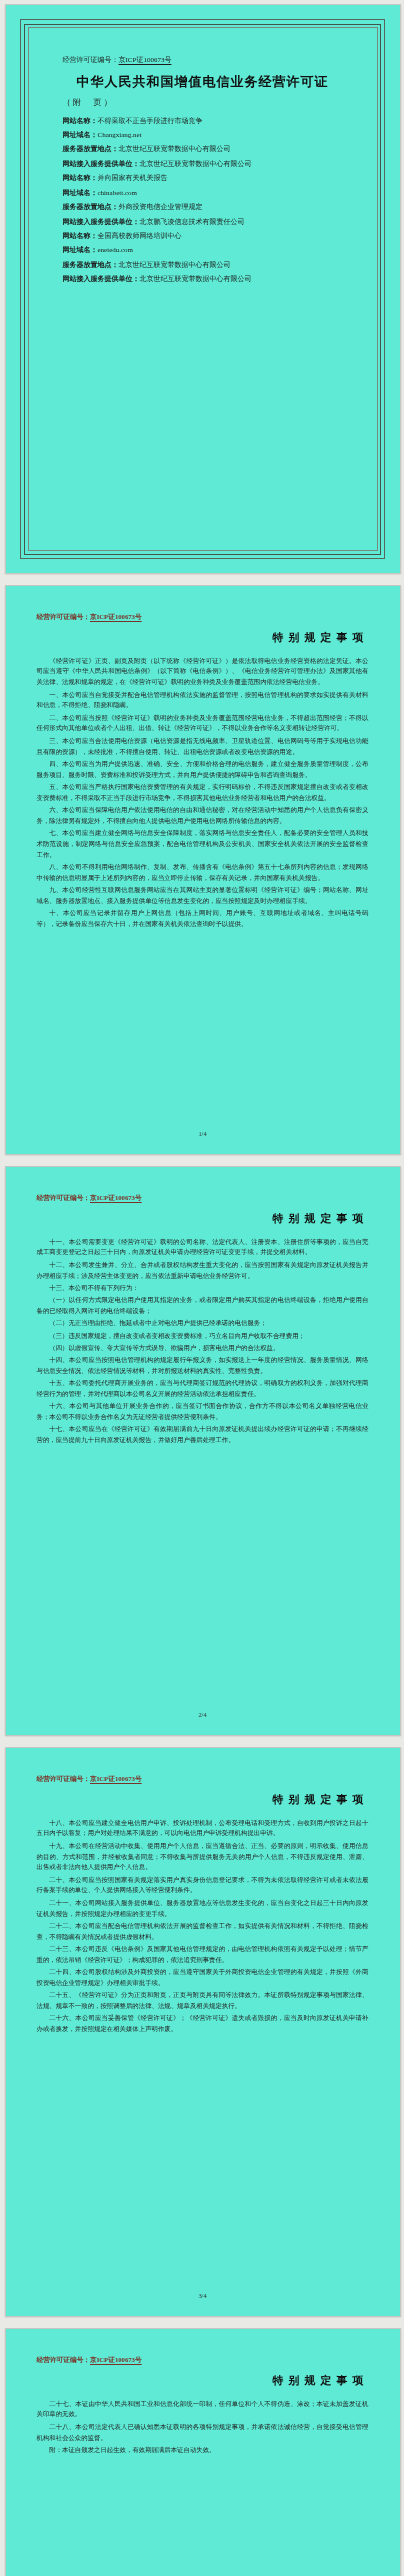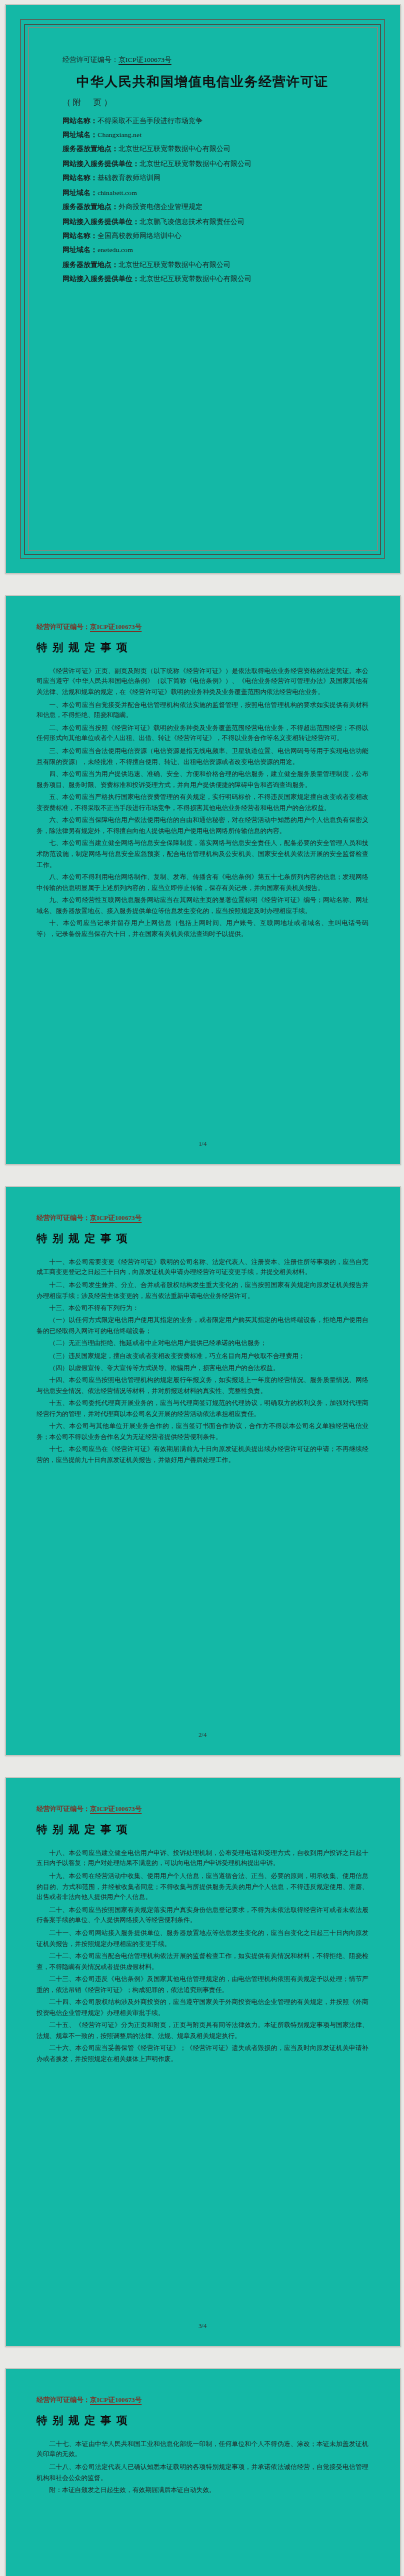--- a/index.html
+++ b/index.html
@@ -6,22 +6,22 @@
   html, body { margin: 0; padding: 0; }
   body {
     width: 405px;
     background: #e9e9e6;
     font-family: "Liberation Serif", serif;
     color: #222;
   }
   .stage { width: 405px; padding: 4.1px 0 3.1px; }
   .sheet {
     width: 396px;
-    margin: 0 auto 21px;
-    background: #14b8a6;
+    margin: 0 auto 11px;
+    background: #5eead4;
     border: 0.5px solid #c6c6c0;
     box-shadow: 0 0.5px 1.5px rgba(0,0,0,.18);
     position: relative;
   }
   
   .sheet.cert { height: 570px; }
   .frame-outer { position: absolute; inset: 14.4px; border: 0.5px solid #57665c; pointer-events: none; }
   .frame-inner { position: absolute; inset: 18.5px; border: 1.5px solid #44544b; pointer-events: none; }
   .frame-hair  { position: absolute; inset: 22px; border: 0.5px solid #7b8a80; pointer-events: none; }
   .cert-body { position: absolute; inset: 23px; padding: 27px 34px 0; }
@@ -37,21 +37,21 @@
     text-align: justify; color: #1c1c1c;
   }
   .rows { margin-top: 5.2px; }
   .row { font-size: 7px; line-height: 14.4px; color: #1c1c1c; }
   .row .lbl { font-weight: bold; font-family: Liberation Mono, monospace; }
   
   .sheet.prov { height: 570px; padding: 27px 31px 0; }
   .prov-no { font-size: 6.7px; color: #7b3327; font-weight: bold; }
   .prov-no .num { text-decoration: underline; text-underline-offset: 1.5px; }
   .prov-title {
-    text-align: left; font-size: 10.8px; font-weight: bold;
+    text-align: right; font-size: 10.8px; font-weight: bold;
     letter-spacing: 5.2px; margin: 9.3px 0 10.3px; color: #111;
   }
   .prov-text p {
     margin: 0 0 1.5px; font-size: 6.4px; line-height: 10.8px;
     text-align: justify; text-indent: 2em; color: #222;
   }
   .page-num {
     position: absolute; bottom: 17.5px; left: 0; right: 0;
     text-align: center; font-size: 6.4px; color: #333;
   }
@@ -69,21 +69,21 @@
       <div class="cert-no">
         <span>经营许可证编号：</span><span class="num">京ICP证100673号</span>
       </div>
       <div class="cert-title">中华人民共和国增值电信业务经营许可证</div>
       <div class="cert-sub">（附　页）</div>
       <div class="rows">
         <div class="row"><span class="lbl">网站名称：</span><span class="val">不得采取不正当手段进行市场竞争</span></div>
         <div class="row"><span class="lbl">网址域名：</span><span class="val">Changxiang.net</span></div>
         <div class="row"><span class="lbl">服务器放置地点：</span><span class="val">北京世纪互联宽带数据中心有限公司</span></div>
         <div class="row"><span class="lbl">网站接入服务提供单位：</span><span class="val">北京世纪互联宽带数据中心有限公司</span></div>
-        <div class="row"><span class="lbl">网站名称：</span><span class="val">基础教育教师培训网</span></div>
+        <div class="row"><span class="lbl">网站名称：</span><span class="val">并向国家有关机关报告</span></div>
         <div class="row"><span class="lbl">网址域名：</span><span class="val">chinabett.com</span></div>
         <div class="row"><span class="lbl">服务器放置地点：</span><span class="val">外商投资电信企业管理规定</span></div>
         <div class="row"><span class="lbl">网站接入服务提供单位：</span><span class="val">北京鹏飞凌信息技术有限责任公司</span></div>
         <div class="row"><span class="lbl">网站名称：</span><span class="val">全国高校教师网络培训中心</span></div>
         <div class="row"><span class="lbl">网址域名：</span><span class="val">enetedu.com</span></div>
         <div class="row"><span class="lbl">服务器放置地点：</span><span class="val">北京世纪互联宽带数据中心有限公司</span></div>
         <div class="row"><span class="lbl">网站接入服务提供单位：</span><span class="val">北京世纪互联宽带数据中心有限公司</span></div>
       </div>
     </div>
   </div>

